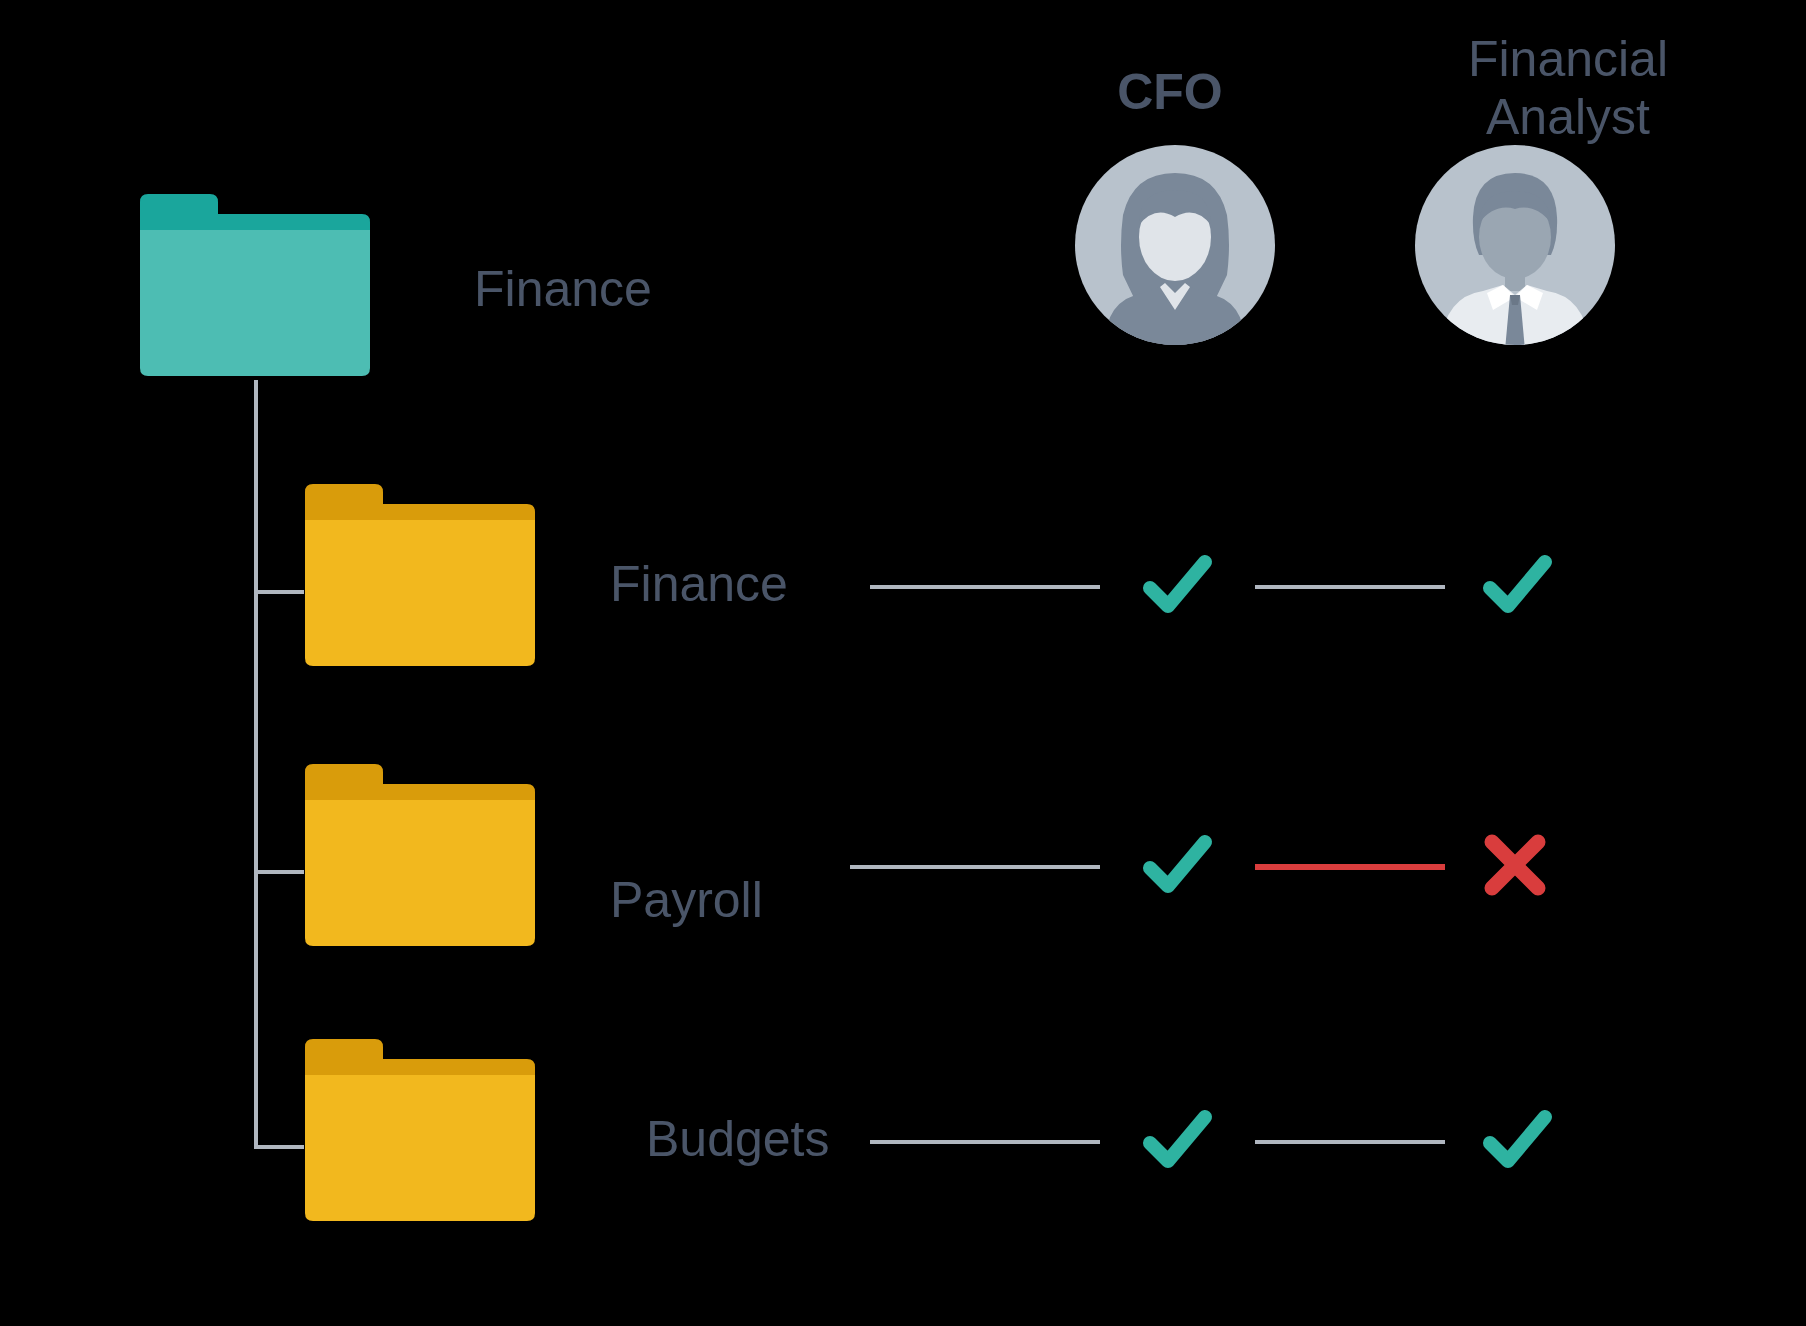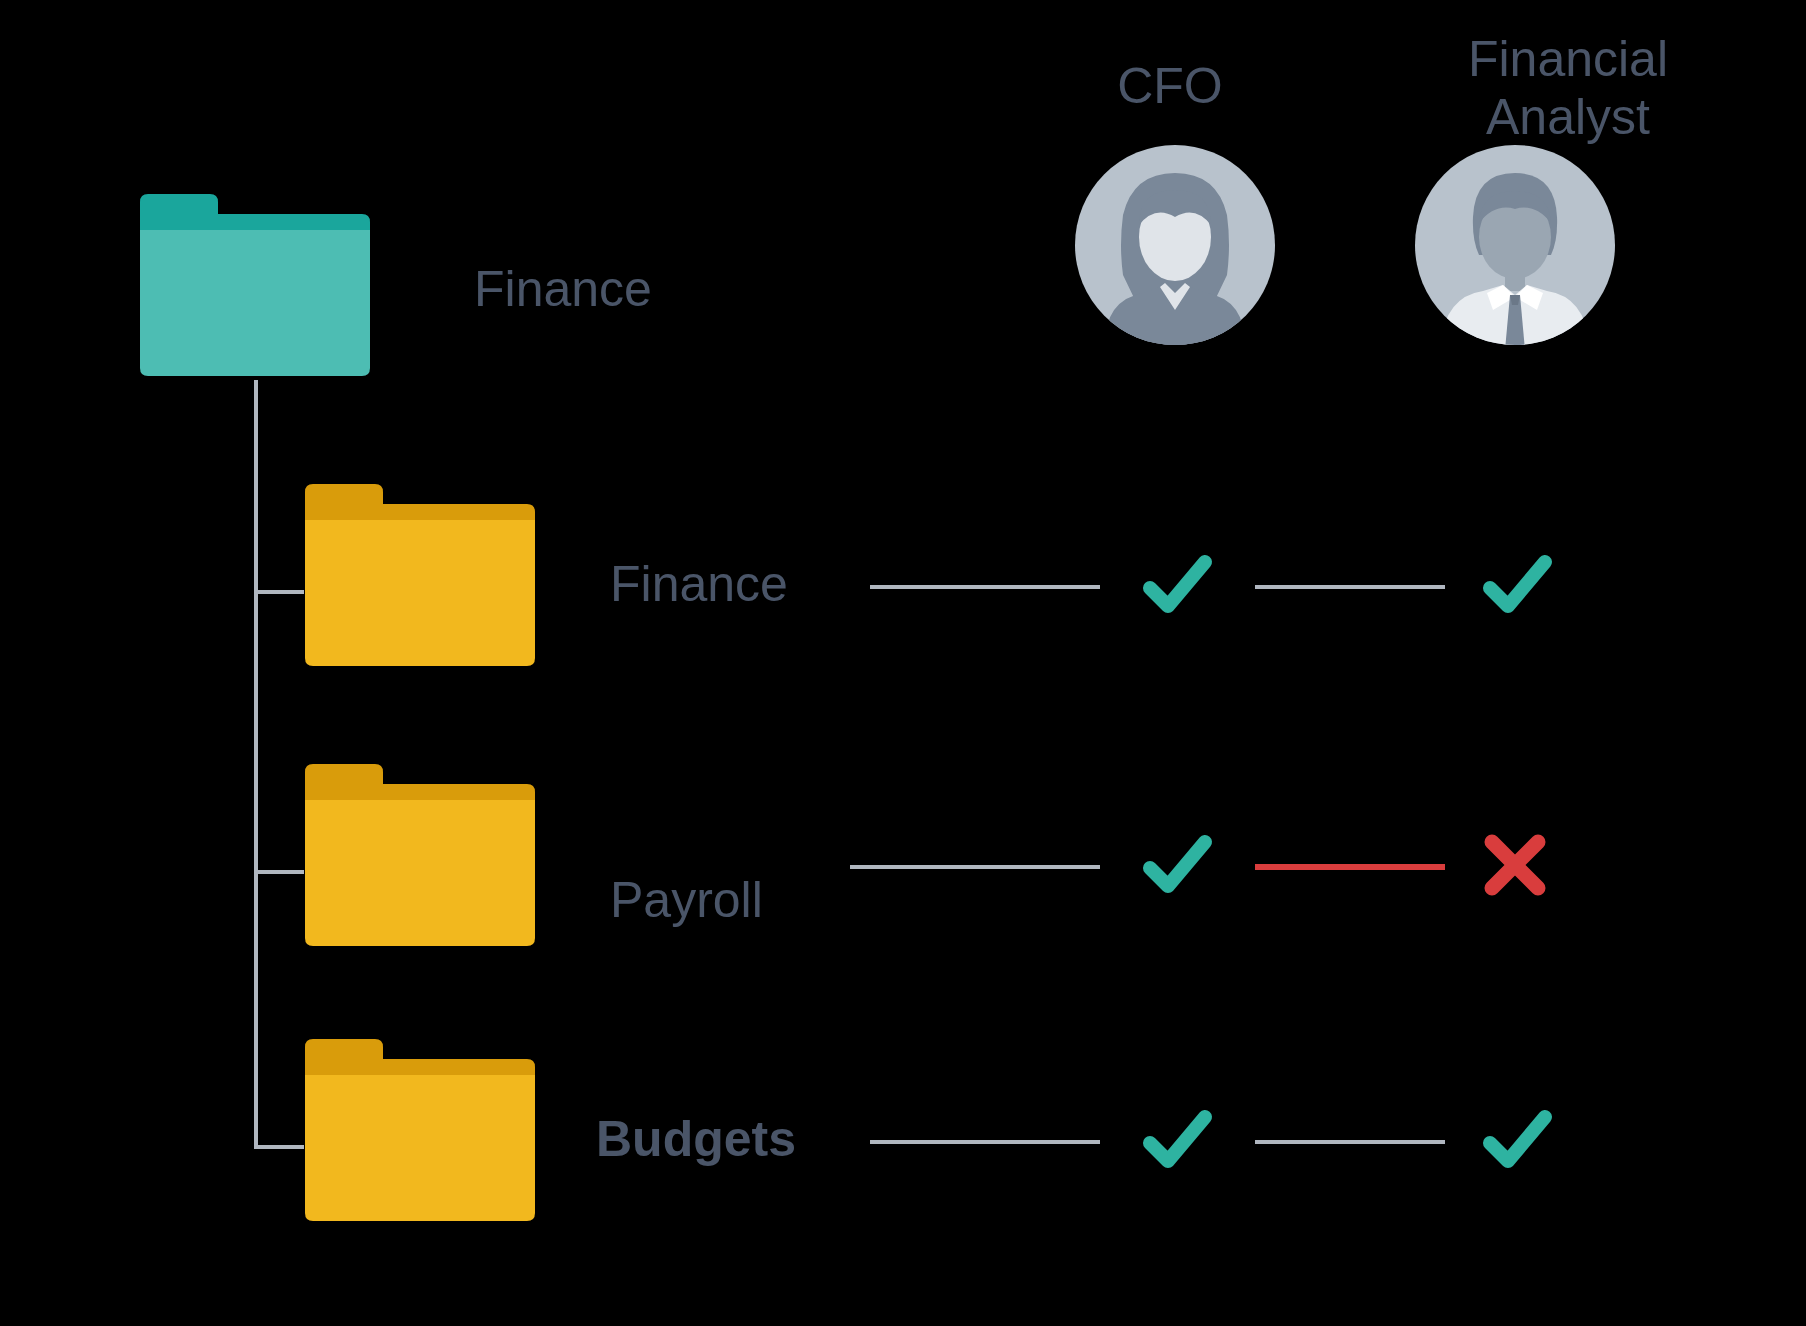--- a/index.html
+++ b/index.html
@@ -64,21 +64,21 @@
     </svg>
   </div>
   <div class="label" style="left: 474px; top: 260px;">Finance</div>
 
   <div class="tree-line" style="left: 254px; top: 380px; width: 4px; height: 765px;"></div>
 
   <div class="tree-line" style="left: 254px; top: 590px; width: 50px; height: 4px;"></div>
   <div class="tree-line" style="left: 254px; top: 870px; width: 50px; height: 4px;"></div>
   <div class="tree-line" style="left: 254px; top: 1145px; width: 50px; height: 4px;"></div>
 
-  <div class="role-label" style="left: 1060px; top: 57px; width: 220px;">CFO</div>
+  <div class="role-label" style="left: 1060px; top: 63px; width: 220px; font-weight: bold;">CFO</div>
   <div class="avatar" style="left: 1075px; top: 145px;">
     <svg width="200" height="200" viewBox="0 0 200 200">
       <circle cx="100" cy="100" r="100" fill="#b8c2cc"></circle>
       <clipPath id="clip-cfo">
           <circle cx="100" cy="100" r="100"></circle>
         </clipPath>
       <g clip-path="url(#clip-cfo)">
 
         <path d="M 100 28 Q 58 28 48 70 Q 44 100 48 130 L 60 155 Q 45 165 45 200 L 155 200 Q 155 165 140 155 L 152 130 Q 156 100 152 70 Q 142 28 100 28 Z" fill="#7a8899"></path>
 
@@ -162,21 +162,21 @@
         <path d="M 12 12 L 58 58 M 58 12 L 12 58" stroke="#d93d3d" stroke-width="15" fill="none" stroke-linecap="round"></path>
       </svg>
   </div>
 
   <div class="folder-icon" style="left: 305px; top: 1035px;">
     <svg width="230" height="190" viewBox="0 0 230 190">
       <path d="M 0 20 L 0 12 Q 0 4 8 4 L 70 4 Q 78 4 78 12 L 78 24 L 222 24 Q 230 24 230 32 L 230 40 L 0 40 Z" fill="#d99c0b"></path>
       <path d="M 0 40 L 230 40 L 230 178 Q 230 186 222 186 L 8 186 Q 0 186 0 178 Z" fill="#f2b81e"></path>
     </svg>
   </div>
-  <div class="label" style="left: 596px; top: 1110px; font-weight: bold;">Budgets</div>
+  <div class="label" style="left: 646px; top: 1110px;">Budgets</div>
   <div class="connector-line" style="left: 870px; top: 1140px; width: 230px;"></div>
   <div class="status-icon" style="left: 1140px; top: 1105px;">
     <svg width="75" height="70" viewBox="0 0 75 70">
         <path d="M 10 38 L 28 56 L 65 12" stroke="#2eb3a1" stroke-width="14" fill="none" stroke-linecap="round" stroke-linejoin="round"></path>
       </svg>
   </div>
   <div class="connector-line" style="left: 1255px; top: 1140px; width: 190px;"></div>
   <div class="status-icon" style="left: 1480px; top: 1105px;">
     <svg width="75" height="70" viewBox="0 0 75 70">
         <path d="M 10 38 L 28 56 L 65 12" stroke="#2eb3a1" stroke-width="14" fill="none" stroke-linecap="round" stroke-linejoin="round"></path>

